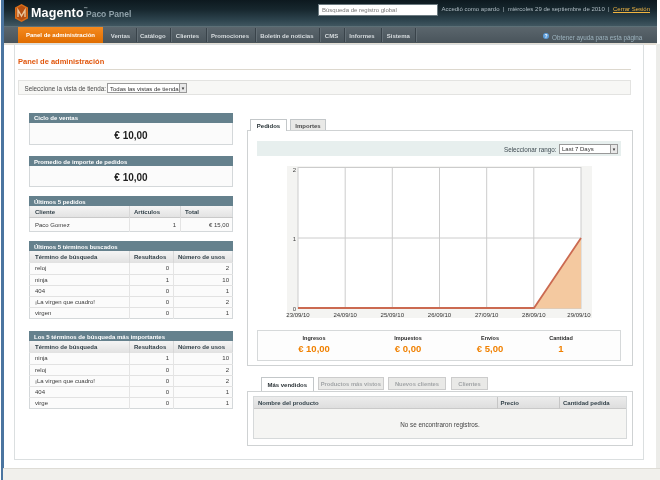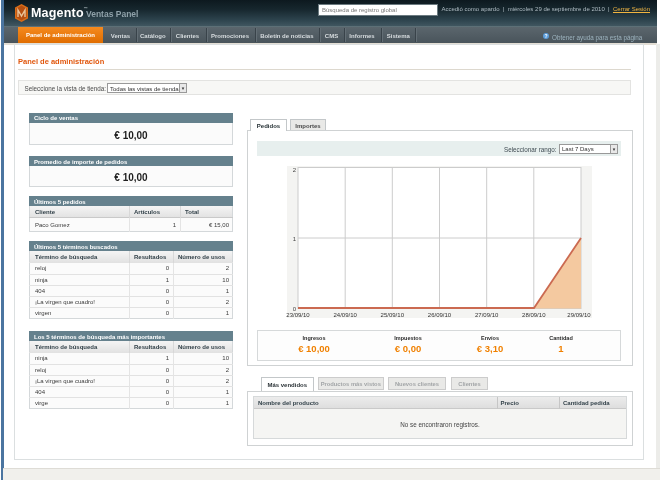--- a/index.html
+++ b/index.html
@@ -34,21 +34,21 @@
   <div class="abs" id="navline"></div>
   <div class="abs" id="bluestrip"></div>
   <div class="abs" id="rightband"></div>
 
   <svg class="abs" style="left:15px;top:4px" width="13" height="18" viewBox="0 0 13 18">
     <polygon points="6.5,0 13,3.6 13,14.4 6.5,18 0,14.4 0,3.6" fill="#d96d18"></polygon>
     <polygon points="6.5,1.6 11.6,4.4 11.6,13.6 6.5,16.4 1.4,13.6 1.4,4.4" fill="#b64f10"></polygon>
     <path d="M3 13 V6 L6.5 12 L10 6 V13" stroke="#e8c49a" stroke-width="1.4" fill="none"></path>
   </svg>
   <div class="abs" style="left:31px;top:6px;color:#fff;font-size:12.5px;font-weight:bold;letter-spacing:.2px;">Magento<span style="font-size:4px;vertical-align:7px;color:#b9c4c9;">™</span></div>
-  <div class="abs" style="left:86px;top:9px;color:#8fa1a9;font-size:8.5px;font-weight:bold;">Ventas Panel</div>
+  <div class="abs" style="left:86px;top:9px;color:#8fa1a9;font-size:8.5px;font-weight:bold;">Paco Panel</div>
 
   <input class="abs" style="left: 318px; top: 4px; width: 120px; height: 12px; border: 1px solid rgb(107, 122, 128); background: rgb(255, 255, 255); font-size: 6px; color: rgb(119, 119, 119); padding: 0px 3px; font-family: &quot;Liberation Sans&quot;, sans-serif;" value="Búsqueda de registro global">
 
   <div class="abs" style="right:10px;top:6px;font-size:6px;color:#aebbc2;white-space:nowrap;">Accedió como apardo &nbsp;|&nbsp; miércoles 29 de septiembre de 2010 &nbsp;|&nbsp; <span style="color:#f0b440;text-decoration:underline;">Cerrar Sesión</span></div>
 
   <div class="abs" id="activetab">Panel de administración</div>
   <div class="abs navitem" style="left:120.5px;">Ventas</div>
   <div class="abs navitem" style="left:152.8px;">Catálogo</div>
   <div class="abs navitem" style="left:187.5px;">Clientes</div>
   <div class="abs navitem" style="left:230px;">Promociones</div>
@@ -224,21 +224,21 @@
   <div class="abs statcol" style="left:314px;">
       <div class="sl">Ingresos</div>
       <div class="sv">€ 10,00</div>
     </div>
   <div class="abs statcol" style="left:408px;">
       <div class="sl">Impuestos</div>
       <div class="sv">€ 0,00</div>
     </div>
   <div class="abs statcol" style="left:490px;">
       <div class="sl">Envíos</div>
-      <div class="sv">€ 3,10</div>
+      <div class="sv">€ 5,00</div>
     </div>
   <div class="abs statcol" style="left:561px;">
       <div class="sl">Cantidad</div>
       <div class="sv">1</div>
     </div>
 
   <div class="abs" style="left:261px;top:377px;width:52.5px;height:14px;background:#fff;border:1px solid #c3c7c9;border-bottom:none;z-index:3;text-align:center;font-size:6px;font-weight:bold;color:#2b3337;line-height:14px;">Más vendidos</div>
   <div class="abs" style="left:318px;top:377px;width:65.5px;height:13px;background:#e9e9e7;border:1px solid #ccc;text-align:center;font-size:5.8px;font-weight:bold;color:#a2a5a7;line-height:13px;">Productos más vistos</div>
   <div class="abs" style="left:388px;top:377px;width:58px;height:13px;background:#e9e9e7;border:1px solid #ccc;text-align:center;font-size:5.8px;font-weight:bold;color:#a2a5a7;line-height:13px;">Nuevos clientes</div>
   <div class="abs" style="left:451px;top:377px;width:37px;height:13px;background:#e9e9e7;border:1px solid #ccc;text-align:center;font-size:5.8px;font-weight:bold;color:#a2a5a7;line-height:13px;">Clientes</div>

